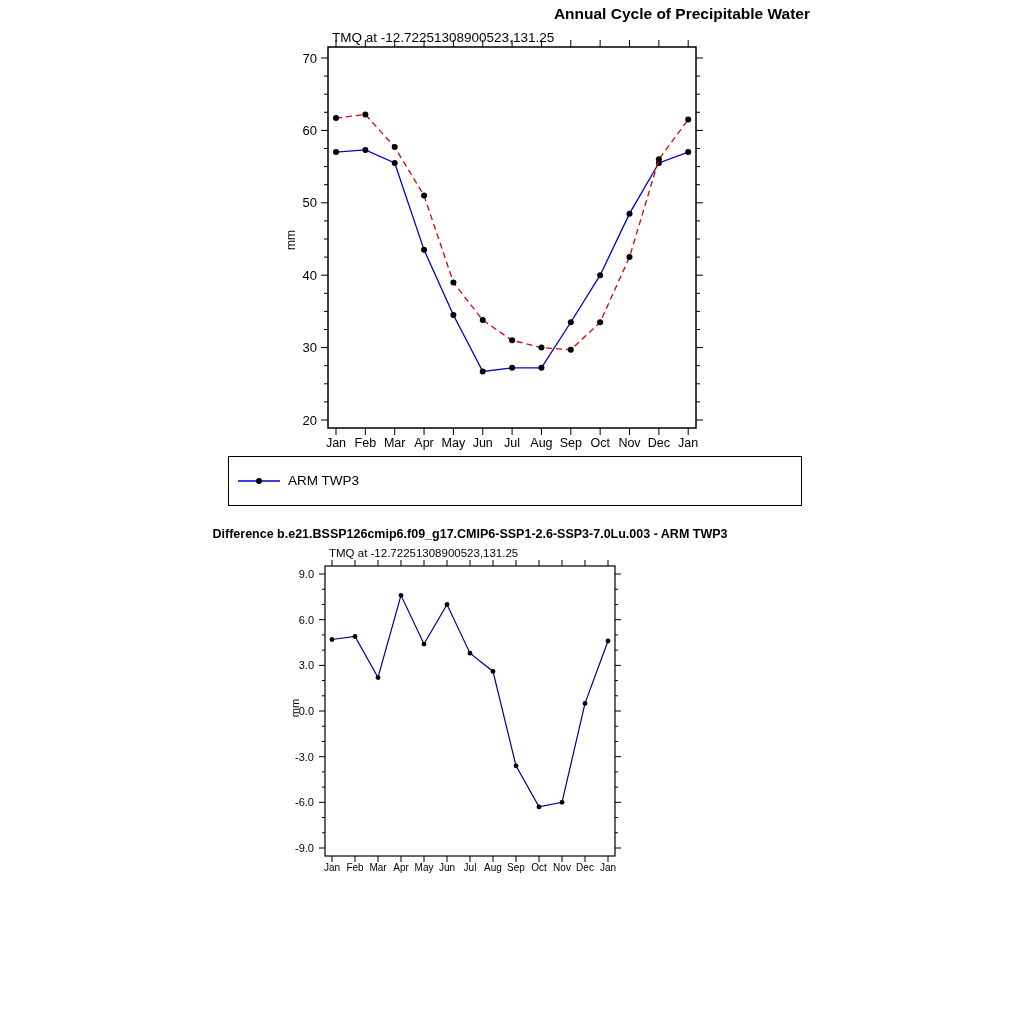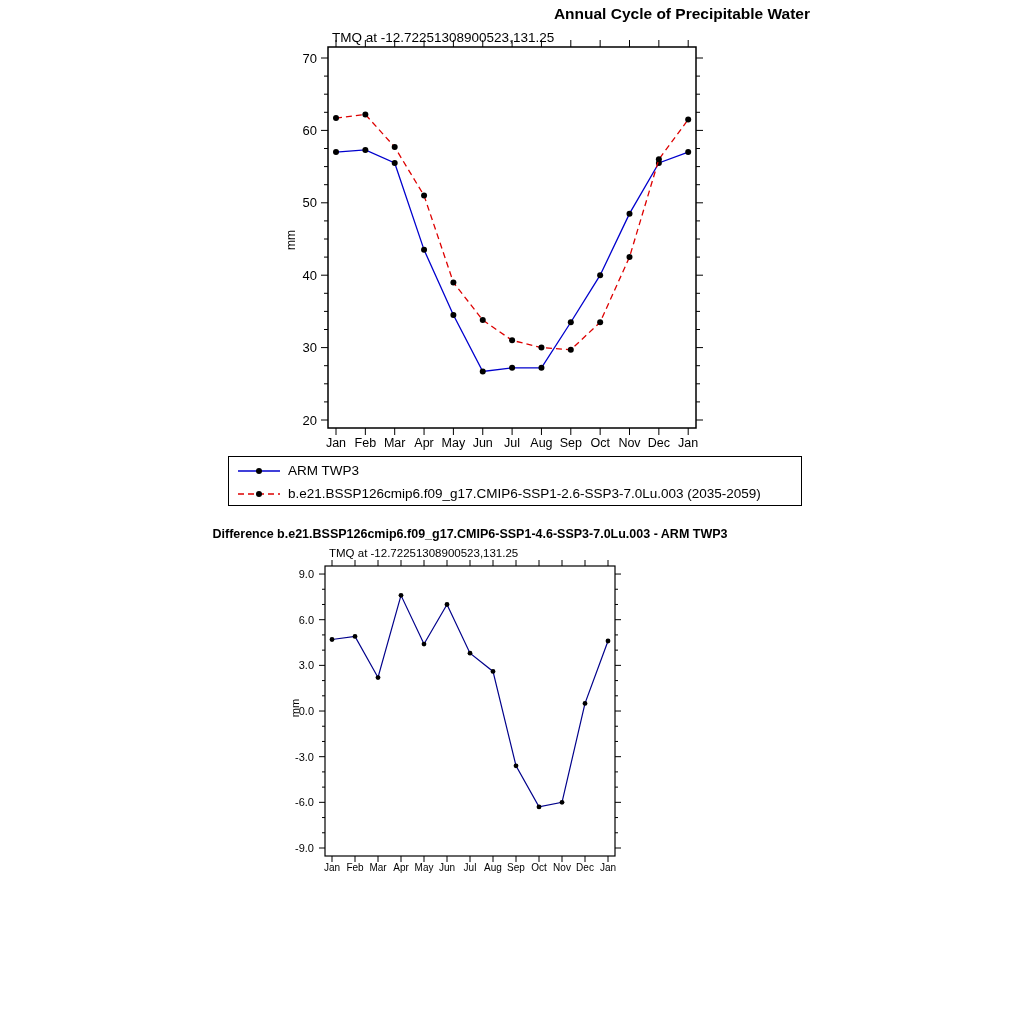--- a/index.html
+++ b/index.html
@@ -7,21 +7,21 @@
   .page{position:relative;width:1024px;height:1024px;background:#ffffff;
         font-family:"Liberation Sans","DejaVu Sans",sans-serif;color:#000;overflow:hidden;}
   #chartCanvas{position:absolute;left:0;top:0;}
   svg text{font-family:"Liberation Sans","DejaVu Sans",sans-serif;fill:#000;}
   .top-title{position:absolute;left:210px;top:5px;width:600px;text-align:right;
              font-size:15.5px;font-weight:bold;}
   .top-subtitle{position:absolute;left:332px;top:30px;font-size:13.5px;}
   .top-ylab{position:absolute;left:276px;top:233px;width:30px;text-align:center;
             font-size:12px;transform:rotate(-90deg);}
   .legend{position:absolute;left:228px;top:456px;width:574px;height:50px;
-          border:1px solid #000;padding:2px 0 0 6px;background:#fff;}
+          border:1px solid #000;padding:12px 0 0 6px;background:#fff;}
   .legend-row{display:flex;align-items:center;height:23px;}
   .legend-swatch{width:48px;height:22px;flex:0 0 auto;}
   .legend-label{margin-left:5px;font-size:13.5px;white-space:nowrap;}
   .bottom-title{position:absolute;left:140px;top:527px;width:660px;text-align:center;
                 font-size:12.5px;font-weight:bold;}
   .bottom-subtitle{position:absolute;left:329px;top:547px;font-size:11.5px;}
   .bottom-ylab{position:absolute;left:281px;top:702px;width:28px;text-align:center;
                font-size:11px;transform:rotate(-90deg);}
 </style>
 </head>
@@ -256,26 +256,19 @@
   <div class="top-ylab">mm</div>
 
   <div class="legend">
     <div class="legend-row">
       <svg class="legend-swatch" width="48" height="22">
           <line x1="3" y1="11" x2="45" y2="11" stroke="#0000cd" stroke-width="1.4"></line>
           <circle cx="24" cy="11" r="3" fill="#000"></circle>
         </svg>
       <span class="legend-label">ARM TWP3</span>
     </div>
-    <div class="legend-row">
-      <svg class="legend-swatch" width="48" height="22">
-          <line x1="3" y1="11" x2="45" y2="11" stroke="#dd0000" stroke-width="1.4" stroke-dasharray="6,4"></line>
-          <circle cx="24" cy="11" r="3" fill="#000"></circle>
-        </svg>
-      <span class="legend-label">b.e21.BSSP126cmip6.f09_g17.CMIP6-SSP1-2.6-SSP3-7.0Lu.003 (2035-2059)</span>
-    </div>
   </div>
 
-  <div class="bottom-title">Difference b.e21.BSSP126cmip6.f09_g17.CMIP6-SSP1-4.6-SSP3-7.0Lu.003 - ARM TWP3</div>
+  <div class="bottom-title">Difference b.e21.BSSP126cmip6.f09_g17.CMIP6-SSP1-2.6-SSP3-7.0Lu.003 - ARM TWP3</div>
   <div class="bottom-subtitle">TMQ at -12.72251308900523,131.25</div>
   <div class="bottom-ylab">mm</div>
 
 </div>
 
 </body></html>

